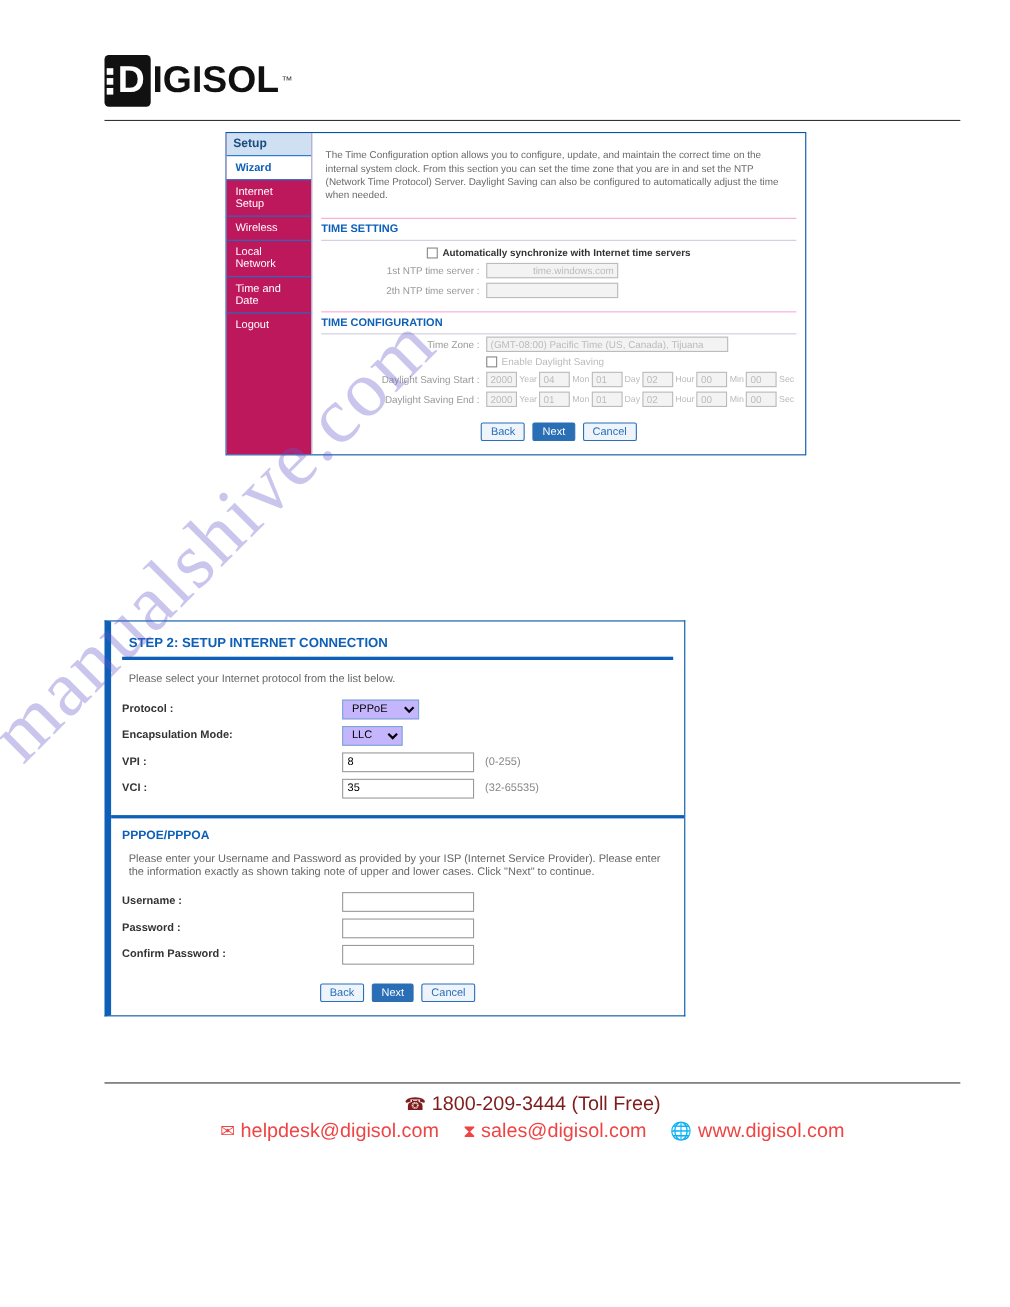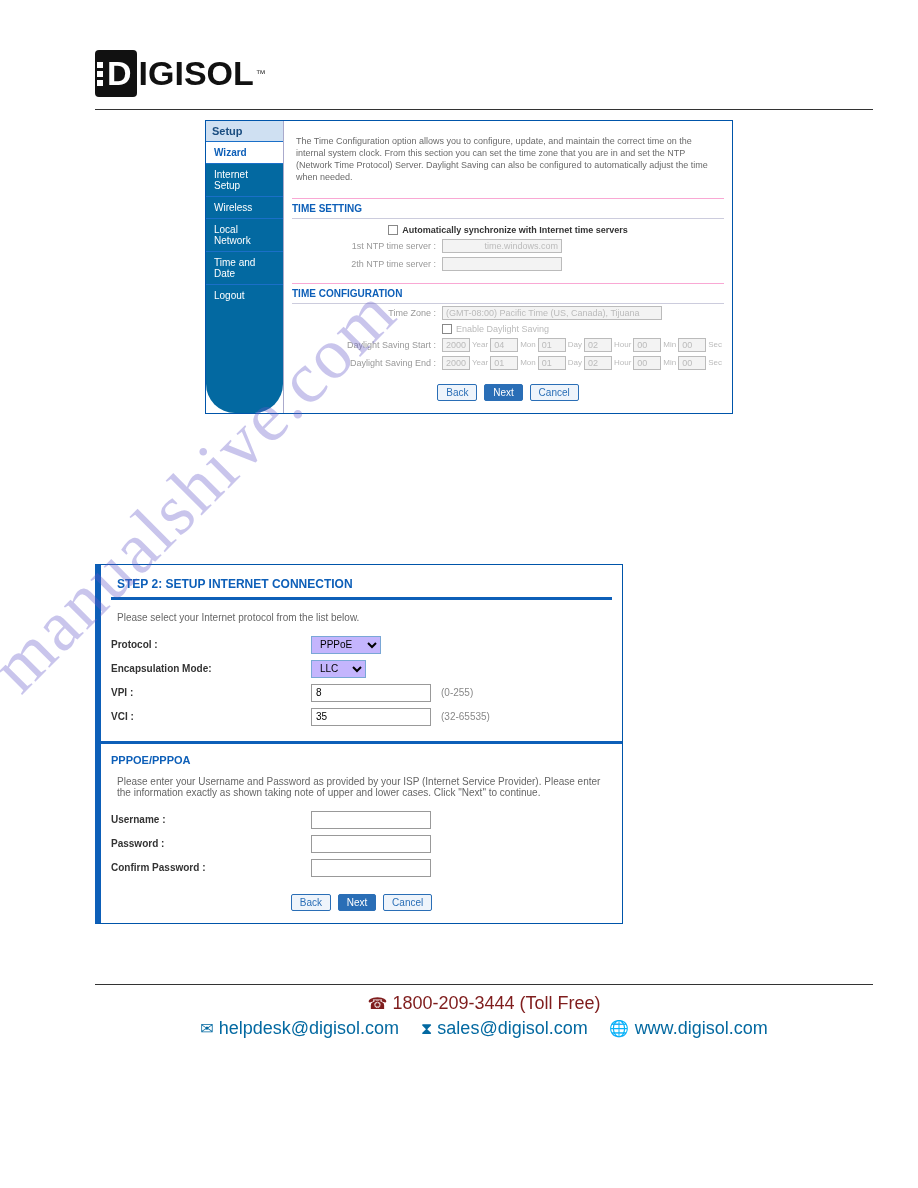--- a/index.html
+++ b/index.html
@@ -12,21 +12,21 @@
     padding: 4px 6px 4px 2px; border-radius: 4px; display: inline-flex; align-items: center;
     letter-spacing:-1px;
   }
   .logo-bars { display:inline-flex; flex-direction:column; gap:3px; margin-right:4px;}
   .logo-bars span { width:6px; height:6px; background:#fff;}
   .logo-text { font-weight: 900; font-size: 34px; letter-spacing: 0px; color:#111;}
   .tm { font-size:10px; vertical-align: top; }
   hr.rule { border:none; border-top:1px solid #333; margin: 6px 0 10px 0; }
 
   .screenshot1 { width: 528px; margin-left: 110px; border:1px solid #0055aa; display:flex; font-size:10px; }
-  .sidebar { width:110px; background:#0369a1; color:#fff;border-radius:29px; }
+  .sidebar { width:110px; background:#be185d; color:#fff; }
   .sidebar-head { background:#cfe0f2; color:#1a4d80; font-size:11px; font-weight:bold; padding:4px 6px; }
   .side-item { padding:5px 8px; font-size:10px; border-top:1px solid #1a6fc8; color:#fff;}
   .side-item.active { background:#fff; color:#0d5fb8; font-weight:bold;}
   .panel1 { flex:1; border-left:1px solid #aac; padding:4px 8px 8px 8px; }
   .step-title { color:#0d5fb8; font-size:11px; font-weight:bold; padding:6px 0 4px 4px; border-bottom:3px solid #0d5fb8;}
   .desc { font-size:9px; color:#6a6a6a; padding:10px 4px; line-height:1.35;}
   .subhdr { color:#0d5fb8; font-size:10px; font-weight:bold; padding:4px 0; border-top:1px solid #f9a8d4; border-bottom:1px solid #ccd; margin-top:4px;}
   .form-row { display:flex; align-items:center; font-size:9px; color:#999; padding:2px 0;}
   .form-row .lbl { width:150px; text-align:right; padding-right:6px;}
   .inp { border:1px solid #bbb; background:#f3f3f3; height:14px; font-size:9px; padding:0 3px; color:#bbb;}
@@ -44,21 +44,21 @@
   .frow2 .lbl2{ width:200px; font-weight:bold; color:#333; padding-right:6px;}
   .sel{ border:1px solid #7aa7d6; background:#c4b5fd; height:18px; font-size:10px; padding:0 4px; width:70px;}
   .txt{ border:1px solid #999; height:18px; font-size:10px; padding:0 4px; width:120px;}
   .hint{ color:#888; font-size:10px; padding-left:10px;}
   .thickline{ border-top:3px solid #0d5fb8; margin:12px -10px 0 -10px;}
   .sub2{ color:#0d5fb8; font-size:11px; font-weight:bold; padding:10px 6px 4px 0;}
   .btnrow2{text-align:center; padding:14px 0 6px 0;}
 
   .footer { margin-top:60px; border-top:1px solid #333; padding-top:8px; text-align:center;}
   .fline1{ font-size:18px; color:#7f1d1d;}
-  .fline2{ font-size:18px; color:#0369a1; display:flex; justify-content:center; gap:22px; margin-top:4px;}
+  .fline2{ font-size:18px; color:#ef4444; display:flex; justify-content:center; gap:22px; margin-top:4px;}
   .ficon{font-size:16px;}
 
   
   .watermark{
     position:absolute; top:300px; left:120px; width:700px; height:700px;
     font-size:72px; color:rgba(100,90,200,0.35); font-weight:400;
     transform:rotate(-45deg); pointer-events:none; letter-spacing:2px;
     font-family: Georgia, 'Times New Roman', serif;
   }
 </style>

